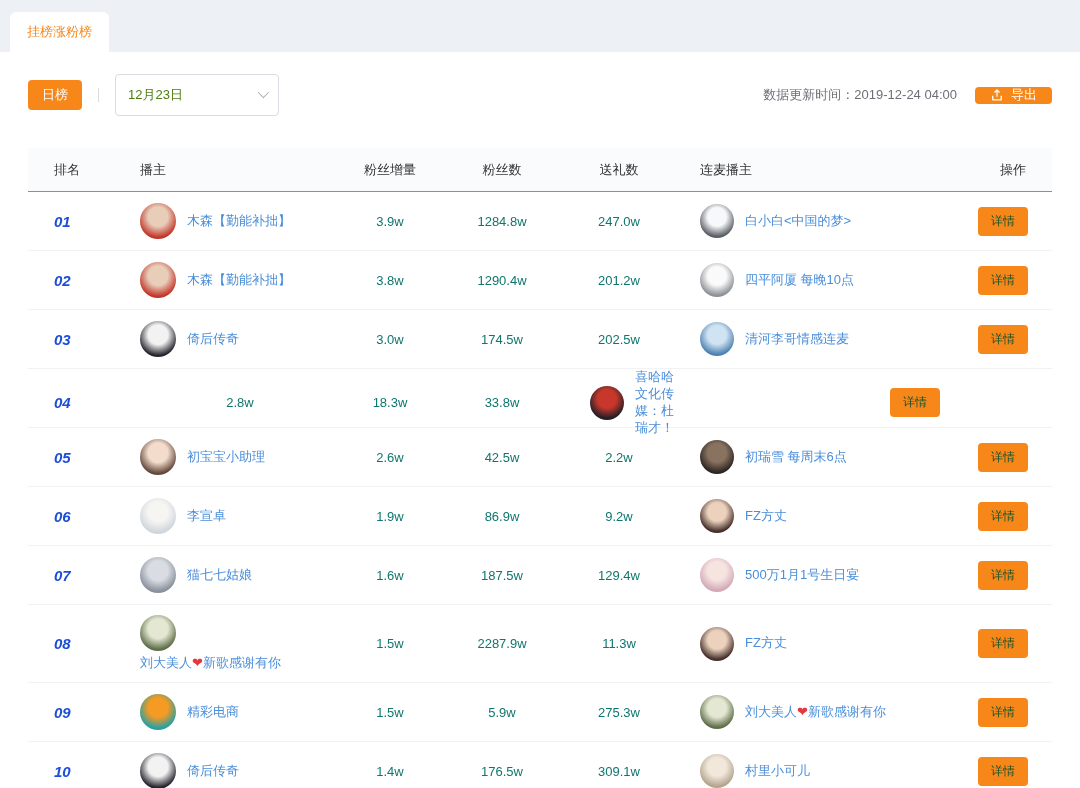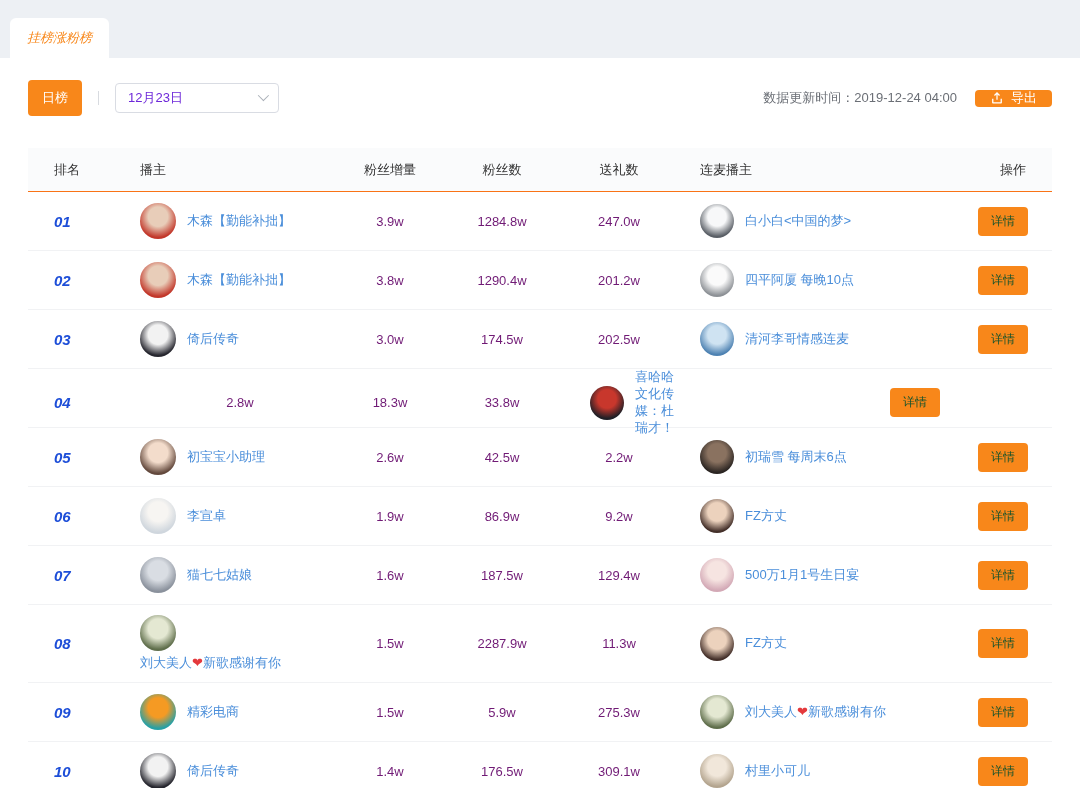--- a/index.html
+++ b/index.html
@@ -3,39 +3,39 @@
 <meta charset="utf-8">
 <style>
   * { margin:0; padding:0; box-sizing:border-box; }
   html,body { width:1080px; height:788px; overflow:hidden; }
   body {
     background:#edf0f4;
     font-family:"Liberation Sans","DejaVu Sans",sans-serif;
     color:#333;
   }
   
-  .tabbar { height:58px; padding-left:10px; display:flex; align-items:flex-end;font-style:italic; }
+  .tabbar { height:52px; padding-left:10px; display:flex; align-items:flex-end; }
   .tab {
     height:40px; background:#fff; border-radius:6px 6px 0 0;
     display:flex; align-items:center; padding:0 17px;
     font-size:13px; color:#f8871a; cursor:pointer;
   }
   
   .content { background:#fff; height:736px; }
   .toolbar { display:flex; align-items:center; padding:22px 28px 24px 28px; }
   .range-btn {
     background:#f8871a; color:#fff; border:none; border-radius:4px;
-    height:36px; padding:0 14px; font-size:13px; cursor:pointer;
+    height:30px; padding:0 14px; font-size:13px; cursor:pointer;
     font-family:inherit;
   }
   .toolbar-sep { width:1px; height:14px; background:#d8dbe0; margin:0 16px; }
   .date-select {
-    width:164px; height:30px; border:1px solid #d9dce3; border-radius:4px;
+    width:164px; height:42px; border:1px solid #d9dce3; border-radius:4px;
     display:flex; align-items:center; justify-content:space-between;
-    padding:0 12px; font-size:13px; color:#6d28d9; cursor:pointer; background:#fff;
+    padding:0 12px; font-size:13px; color:#4d7c0f; cursor:pointer; background:#fff;
   }
   .chevron {
     width:8px; height:8px; border-right:1.5px solid #aab0b8; border-bottom:1.5px solid #aab0b8;
     transform:rotate(45deg) translateY(-2px); margin-top:-3px;
   }
   .toolbar-right { margin-left:auto; display:flex; align-items:center; gap:18px; }
   .update { font-size:13px; color:#6b6f76; }
   .export-btn {
     background:#f8871a; color:#fff; border:none; border-radius:4px;
     height:17px; padding:0 15px; font-size:13px; cursor:pointer;
@@ -57,21 +57,21 @@
   .th-co, .cell-co { padding-left:26px; }
   .th-action { text-align:right; padding-right:26px; }
   .row { height:59px; border-bottom:1px solid #f1f2f4; font-size:13px; }
   .row.two-line { height:78px; }
   .cell-rank { font-size:15px; font-style:italic; font-weight:bold; color:#1d4ed8; }
   .cell-bc { display:flex; align-items:center; gap:11px; }
   .two-line .cell-bc { flex-direction:column; align-items:flex-start; gap:4px; }
   .avatar { width:36px; height:36px; border-radius:50%; flex:none; cursor:pointer; }
   .cell-co .avatar { width:34px; height:34px; }
   .name { color:#4a8eda; cursor:pointer; line-height:1.3; }
-  .cell-num { color:#701a75; }
+  .cell-num { color:#0f766e; }
   .cell-co { display:flex; align-items:center; gap:11px; }
   .cell-action { display:flex; justify-content:flex-end; padding-right:24px; }
   .detail-btn {
     background:#f8871a; color:#14532d; border:none; border-radius:4px;
     font-size:12px; padding:6px 13px; cursor:pointer; font-family:inherit;
   }
   .heart { color:#e4393c; font-style:normal; }
 </style>
 </head>
 <body>

